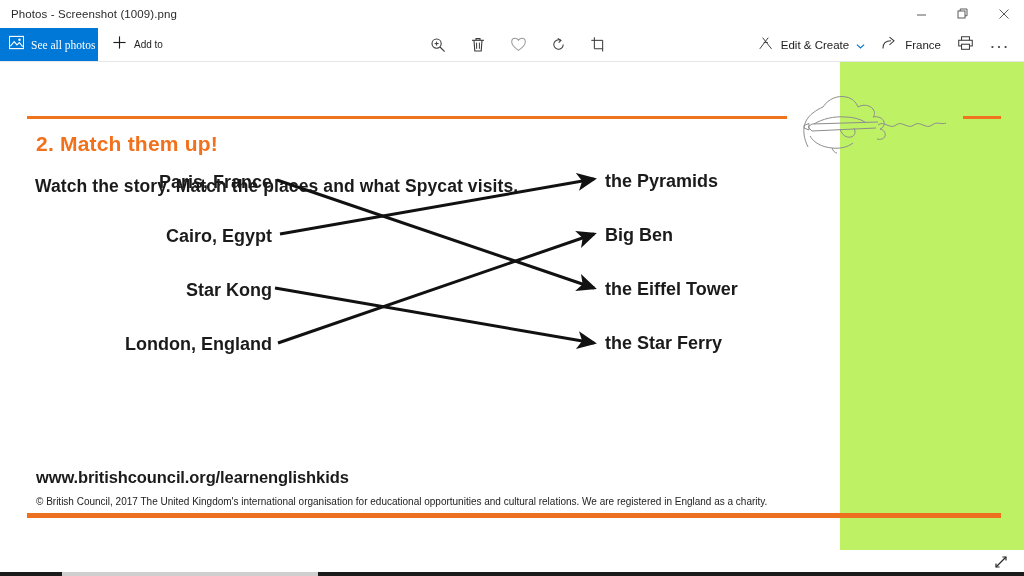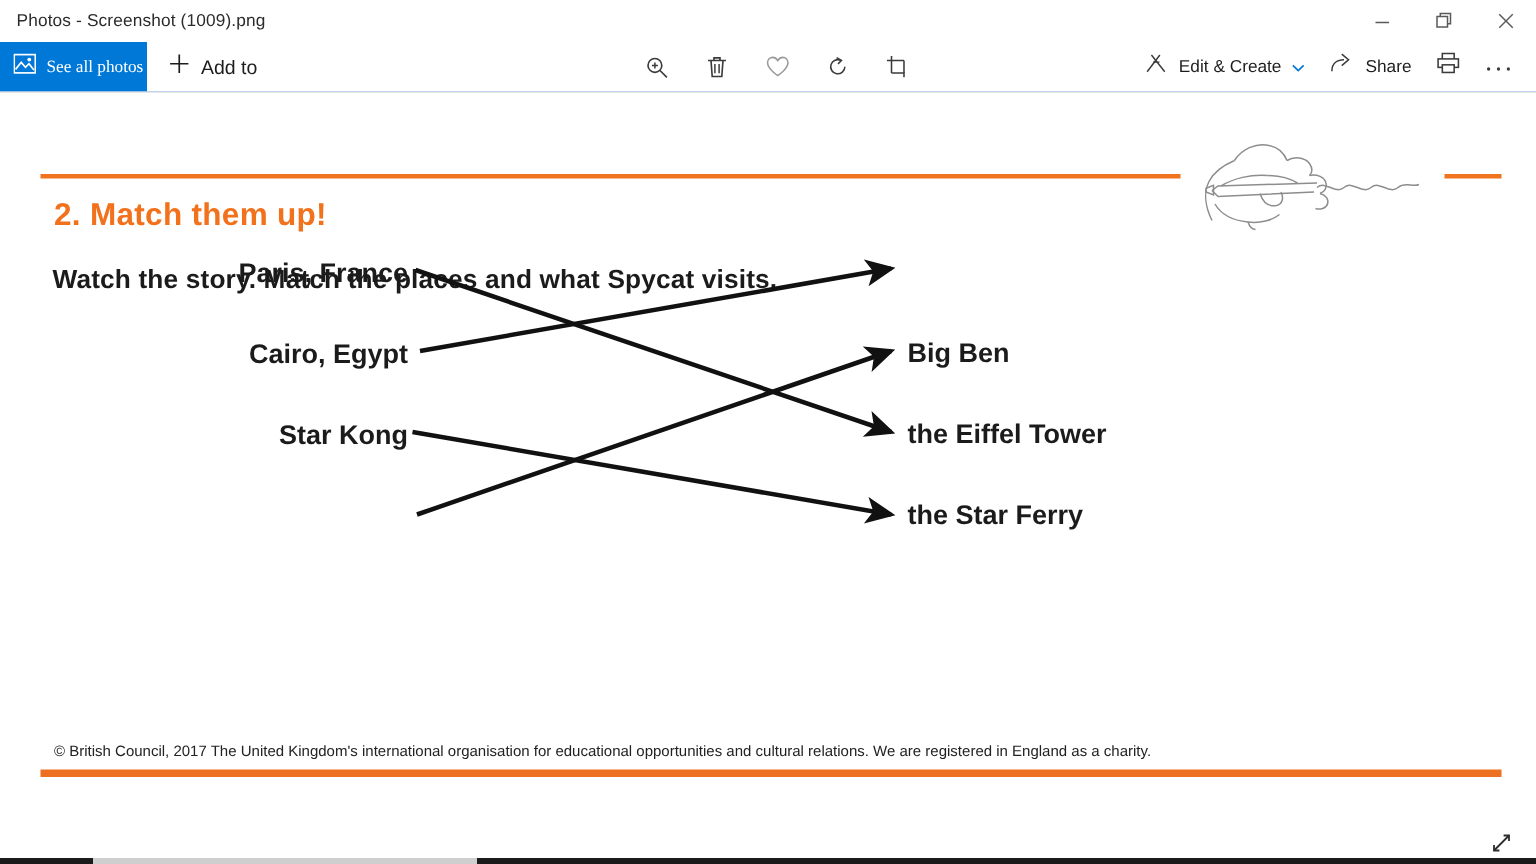--- a/index.html
+++ b/index.html
@@ -8,21 +8,21 @@
     margin: 0; padding: 0;
     width: 1024px; height: 576px;
     overflow: hidden;
     font-family: "Liberation Sans", sans-serif;
     background: #ffffff;
   }
 
   #app {
     position: relative;
     width: 1024px; height: 576px;
-    background: #3b82f6;
+    background: #bef264;
   }
 
   
   .titlebar {
     position: absolute; left: 0; top: 0;
     width: 1024px; height: 28px;
     background: #ffffff;
     display: flex; align-items: center;
   }
   .titlebar-text {
@@ -65,21 +65,21 @@
   .see-all-label {
     color: #ffffff; font-size: 11.5px;
     margin-left: 7px; white-space: nowrap;
   }
   .add-to {
     position: absolute; left: 112px; top: 0;
     height: 33px; display: flex; align-items: center;
     cursor: pointer;
   }
   .add-to-label {
-    font-size: 13px; color: #1d1d1d; margin-left: 7px;
+    font-size: 10px; color: #1d1d1d; margin-left: 7px;
   }
   .center-icons {
     position: absolute; left: 418px; top: 0;
     height: 33px; display: flex; align-items: center; gap: 0px;
   }
   .ticon {
     width: 40px; height: 33px;
     display: flex; align-items: center; justify-content: center;
     cursor: pointer;
   }
@@ -94,21 +94,21 @@
   }
   .right-item .lbl {
     font-size: 11.5px; color: #1d1d1d; margin-left: 7px;
     white-space: nowrap;
   }
   .chev { margin-left: 7px; }
 
   
   .page {
     position: absolute; left: 0; top: 62px;
-    width: 1024px; height: 488px;
+    width: 840px; height: 488px;
     background: #ffffff;
   }
 
   .rule-top-left {
     position: absolute; left: 27px; top: 54px;
     width: 760px; height: 3px;
     background: #F0731E;
   }
   .rule-top-right {
     position: absolute; left: 963px; top: 54px;
@@ -314,21 +314,21 @@
         </span>
       </div>
 
       <div class="right-item">
         <span>
           <svg width="17" height="16" viewBox="0 0 18 17">
             <path d="M2 14.4 C2 8.4 6.2 6.2 10.6 6.2" fill="none" stroke="#3b3b3b" stroke-width="1.1"></path>
             <polyline points="9,2.2 13.8,6.2 9,10.4" fill="none" stroke="#3b3b3b" stroke-width="1.1"></polyline>
           </svg>
         </span>
-        <span class="lbl">Share</span>
+        <span class="lbl">France</span>
       </div>
 
       <div class="right-item">
         <span>
           <svg width="17" height="16" viewBox="0 0 18 17">
             <path d="M4.8 5.6 L4.8 1.8 L13.2 1.8 L13.2 5.6" fill="none" stroke="#3b3b3b" stroke-width="1.1"></path>
             <rect x="1.8" y="5.6" width="14.4" height="6" fill="none" stroke="#3b3b3b" stroke-width="1.1"></rect>
             <rect x="4.8" y="9.8" width="8.4" height="5.4" fill="#ffffff" stroke="#3b3b3b" stroke-width="1.1"></rect>
           </svg>
         </span>
@@ -390,26 +390,29 @@
         <line x1="280" y1="172" x2="594" y2="117" stroke="#111111" stroke-width="3" marker-end="url(#arw)"></line>
 
         <line x1="275" y1="226" x2="594" y2="281" stroke="#111111" stroke-width="3" marker-end="url(#arw)"></line>
 
         <line x1="278" y1="281" x2="594" y2="172" stroke="#111111" stroke-width="3" marker-end="url(#arw)"></line>
       </svg>
 
       <div class="place left" style="left:272px; top:110px;">Paris, France</div>
       <div class="place left" style="left:272px; top:164px;">Cairo, Egypt</div>
       <div class="place left" style="left:272px; top:218px;">Star Kong</div>
-
+      <div class="place left" style="left:272px; top:272px;">London, England</div>
+
+      <div class="place" style="left:605px; top:109px;">the Pyramids</div>
       <div class="place" style="left:605px; top:163px;">Big Ben</div>
       <div class="place" style="left:605px; top:271px;">the Star Ferry</div>
       <div class="place" style="left:605px; top:217px;">the Eiffel Tower</div>
     </div>
 
+    <div class="footer-url">www.britishcouncil.org/learnenglishkids</div>
     <div class="footer-copy">© British Council, 2017 The United Kingdom's international organisation for educational opportunities and cultural relations. We are registered in England as a charity.</div>
     <div class="rule-bottom"></div>
   </div>
 
   <div class="bottombar">
     <div class="expand-btn">
       <svg width="16" height="16" viewBox="0 0 16 16">
         <line x1="3" y1="13" x2="13" y2="3" stroke="#2b2b2b" stroke-width="1.2"></line>
         <polyline points="3,9.4 3,13 6.6,13" fill="none" stroke="#2b2b2b" stroke-width="1.2"></polyline>
         <polyline points="9.4,3 13,3 13,6.6" fill="none" stroke="#2b2b2b" stroke-width="1.2"></polyline>

